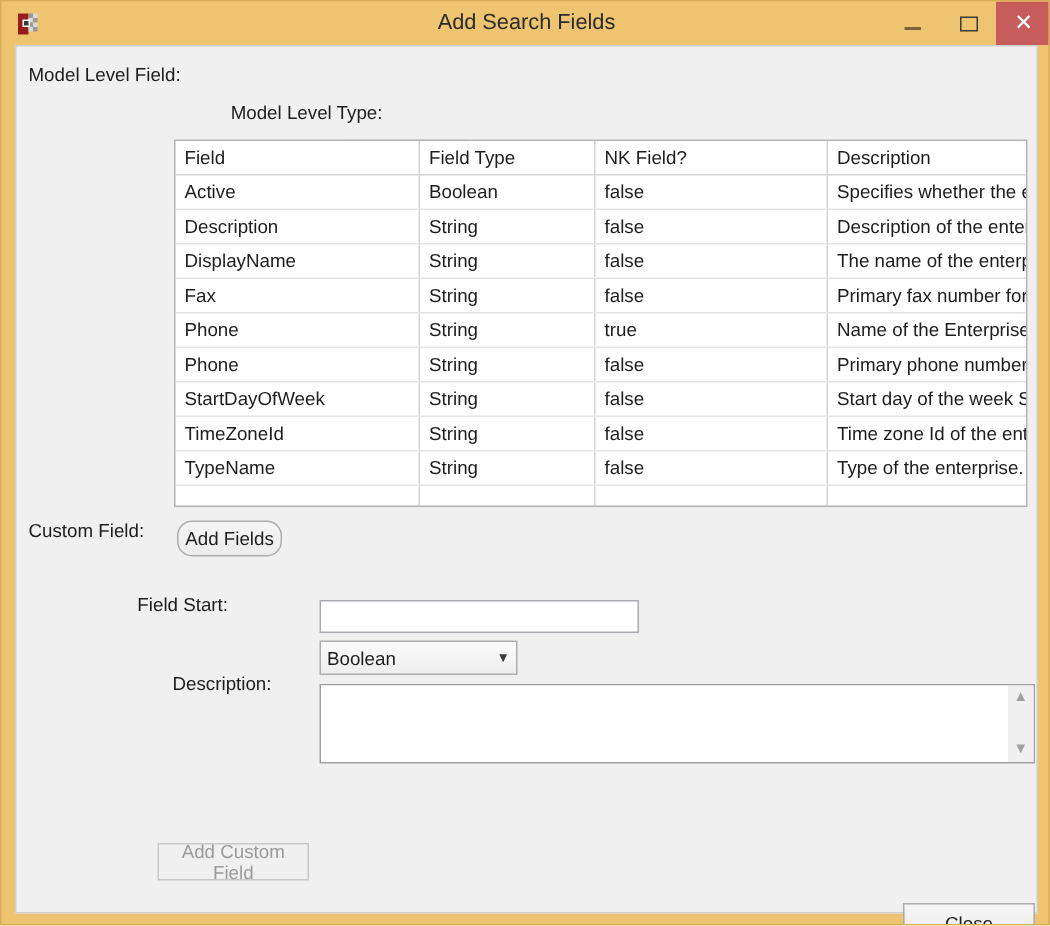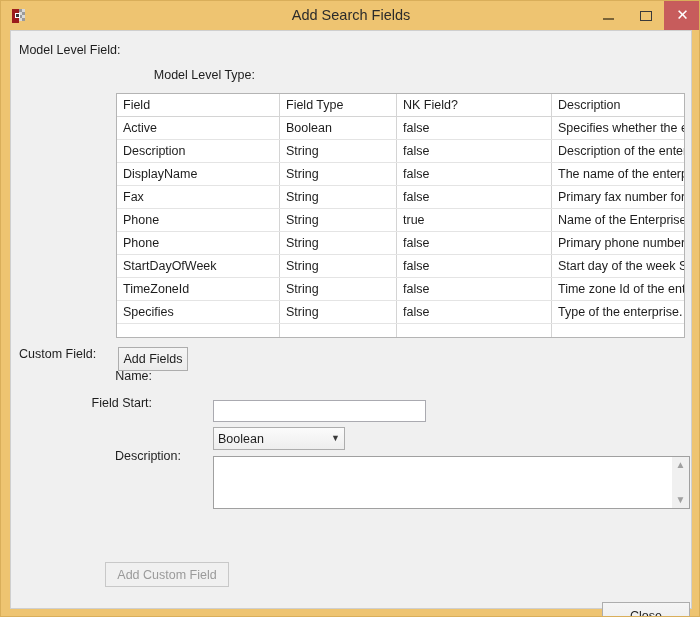--- a/index.html
+++ b/index.html
@@ -188,22 +188,22 @@
     align-items: center;
     justify-content: center;
     cursor: default;
     padding: 0;
   }
   .button.disabled {
     color: #9a9a9a;
     border-color: #c8c8c8;
     background: #f0f0f0;
   }
-  #btn-add-fields       { left: 107px; top: 316px; width: 70px;  height: 24px; }
-  #btn-add-custom-field { left: 94px;  top: 531px; width: 124px; height: 25px; }
+  #btn-add-fields       { left: 107px; top: 316px; width: 70px;  height: 24px; border-radius: 10px; }
+  #btn-add-custom-field { left: 94px;  top: 531px; width: 101px; height: 25px; }
   #btn-close-dialog     { left: 591px; top: 571px; width: 88px;  height: 27px; }
 
   
   #input-name {
     position: absolute;
     left: 202px; top: 369px;
     width: 213px; height: 22px;
     box-sizing: border-box;
     background: #ffffff;
     border: 1px solid #aaaab0;
@@ -351,40 +351,39 @@
               <td class="col-nk">false</td>
               <td class="col-desc">Start day of the week Su...</td>
             </tr>
             <tr>
               <td class="col-field">TimeZoneId</td>
               <td class="col-type">String</td>
               <td class="col-nk">false</td>
               <td class="col-desc">Time zone Id of the ent...</td>
             </tr>
             <tr>
-              <td class="col-field">Specifies</td>
+              <td class="col-field">TypeName</td>
               <td class="col-type">String</td>
               <td class="col-nk">false</td>
               <td class="col-desc">Type of the enterprise. ...</td>
             </tr>
             <tr>
               <td class="col-field"></td>
               <td class="col-type"></td>
               <td class="col-nk"></td>
               <td class="col-desc"></td>
             </tr>
           </tbody>
       </table>
     </div>
 
     <button class="button" id="btn-add-fields">Add Fields</button>
 
     <div class="section-label" id="lbl-custom-field">Custom Field:</div>
 
-    <div class="form-label" id="lbl-name">Name:</div>
 
     <input id="input-name" type="text" value="" style="">
 
     <div class="form-label" id="lbl-field-type">Field Start:</div>
 
     <div class="combo" id="combo-field-type">
       <span class="combo-value">Boolean</span>
       <span class="combo-arrow">▼</span>
     </div>
 

